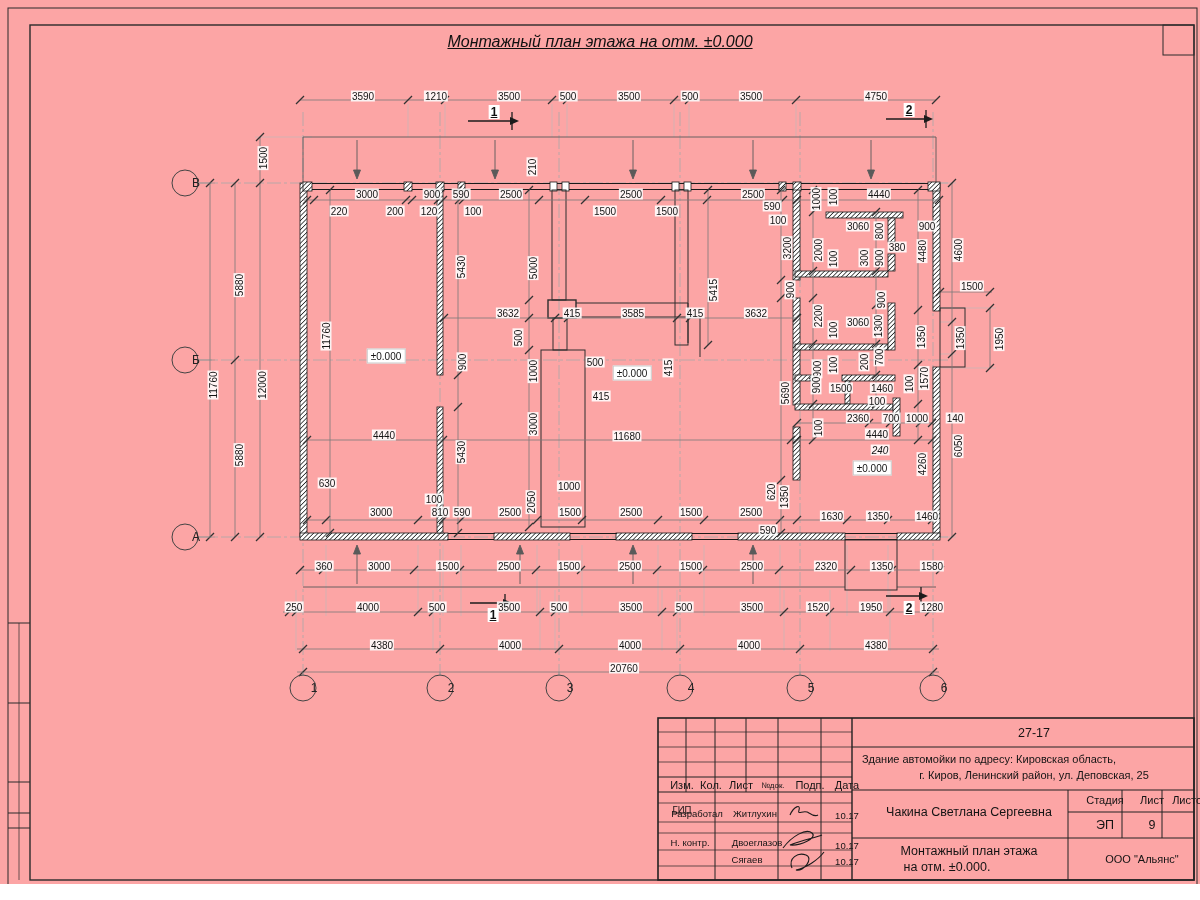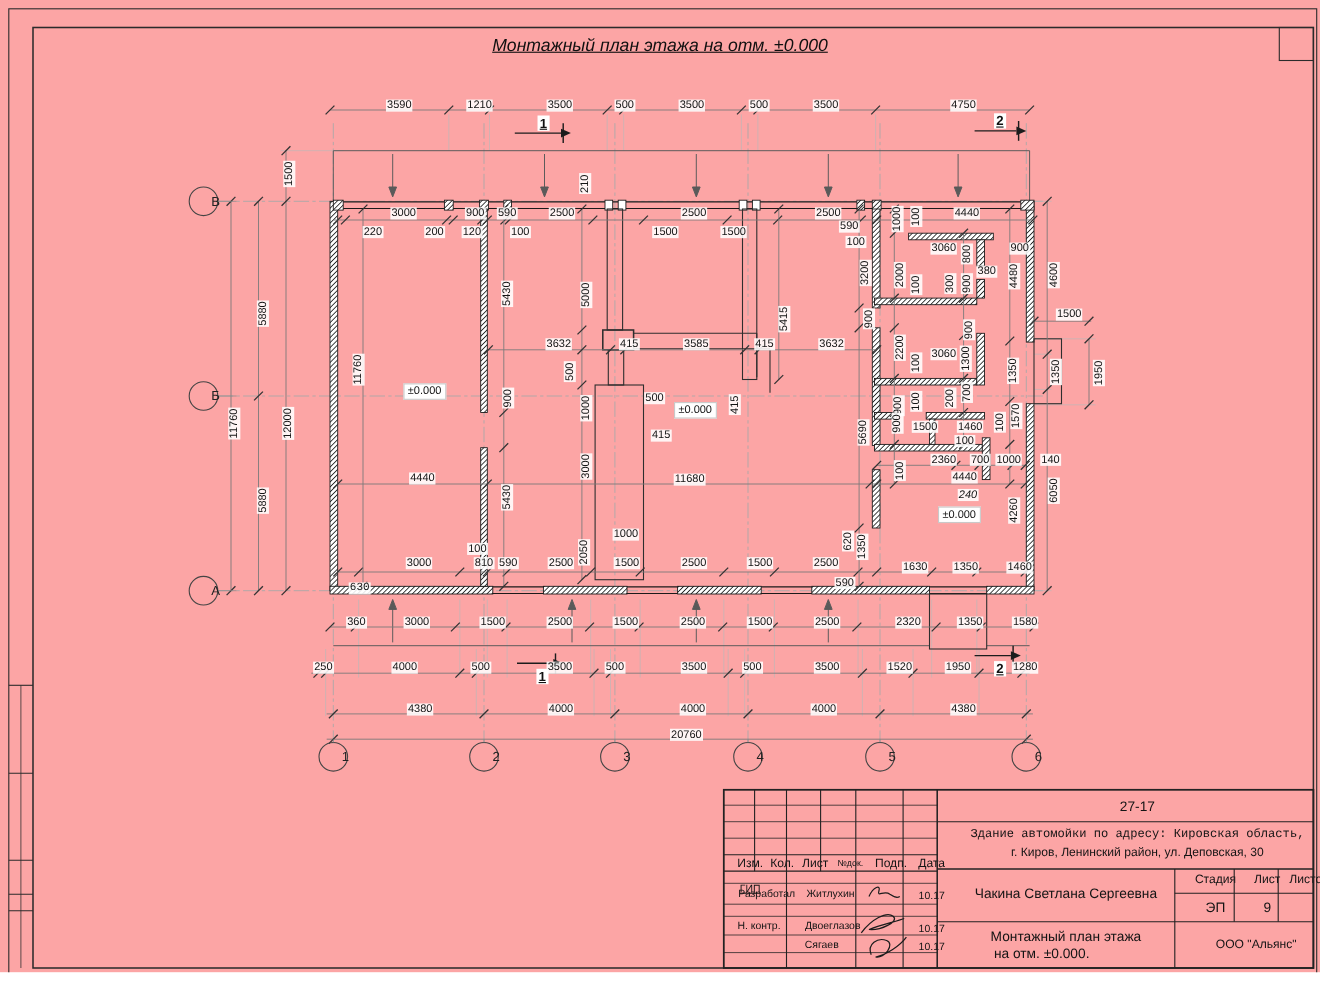--- a/index.html
+++ b/index.html
@@ -475,21 +475,21 @@
       <span class="dim" style="left: 847px; top: 418px;">2360</span>
       <span class="dim" style="left: 880px; top: 418px;">700</span>
       <span class="dim" style="left: 906px; top: 418px;">1000</span>
       <span class="dim" style="left: 944px; top: 418px;">140</span>
       <span class="dim r" style="left: 807px; top: 428px;">100</span>
       <span class="dim" style="left: 866px; top: 434px;">4440</span>
       <span class="dim" style="left: 869px; top: 450px; font-style: italic;">240</span>
       <span class="dim lvl" style="left: 861px; top: 468px;">±0.000</span>
       <span class="dim r" style="left: 911px; top: 464px;">4260</span>
       <span class="dim r" style="left: 947px; top: 446px;">6050</span>
-      <span class="dim" style="left: 316px; top: 535px; font-family: Liberation Mono, monospace;">630</span>
+      <span class="dim" style="left: 316px; top: 483px;">630</span>
       <span class="dim" style="left: 370px; top: 512px;">3000</span>
       <span class="dim" style="left: 429px; top: 512px;">810</span>
       <span class="dim" style="left: 451px; top: 512px;">590</span>
       <span class="dim" style="left: 499px; top: 512px;">2500</span>
       <span class="dim" style="left: 559px; top: 512px;">1500</span>
       <span class="dim" style="left: 620px; top: 512px;">2500</span>
       <span class="dim" style="left: 680px; top: 512px;">1500</span>
       <span class="dim" style="left: 740px; top: 512px;">2500</span>
       <span class="dim" style="left: 423px; top: 499px;">100</span>
       <span class="dim" style="left: 821px; top: 516px;">1630</span>
@@ -530,22 +530,22 @@
       <span class="axis-lbl" style="left: 440px; top: 688px;">2</span>
       <span class="axis-lbl" style="left: 559px; top: 688px;">3</span>
       <span class="axis-lbl" style="left: 680px; top: 688px;">4</span>
       <span class="axis-lbl" style="left: 800px; top: 688px;">5</span>
       <span class="axis-lbl" style="left: 933px; top: 688px;">6</span>
       <span class="sec-lbl" style="left: 483px; top: 112px;">1</span>
       <span class="sec-lbl" style="left: 898px; top: 110px;">2</span>
       <span class="sec-lbl" style="left: 482px; top: 615px;">1</span>
       <span class="sec-lbl" style="left: 898px; top: 608px;">2</span>
       <span class="tbt tb-lg" style="left: 1023px; top: 733px;">27-17</span>
-      <span class="tbt tb-md" style="left: 1023px; top: 759px; font-family: Liberation Mono, monospace;">Здание автомойки по адресу: Кировская область,</span>
-      <span class="tbt tb-md" style="left: 1023px; top: 775px;">г. Киров, Ленинский район, ул. Деповская, 30</span>
+      <span class="tbt tb-md" style="left: 978px; top: 759px;">Здание автомойки по адресу: Кировская область,</span>
+      <span class="tbt tb-md" style="left: 1023px; top: 775px;">г. Киров, Ленинский район, ул. Деповская, 25</span>
       <span class="tbt tb-md" style="left: 671px; top: 785px;">Изм.</span>
       <span class="tbt tb-md" style="left: 700px; top: 785px;">Кол.</span>
       <span class="tbt tb-md" style="left: 730px; top: 785px;">Лист</span>
       <span class="tbt tb-xs" style="left: 762px; top: 785px;">№док.</span>
       <span class="tbt tb-md" style="left: 799px; top: 785px;">Подп.</span>
       <span class="tbt tb-md" style="left: 836px; top: 785px;">Дата</span>
       <span class="tbt tb-sm" style="left: 686px; top: 813px;">Разработал</span>
       <span class="tbt tb-sm" style="left: 744px; top: 813px;">Житлухин</span>
       <span class="tbt tb-sm" style="left: 836px; top: 815px;">10.17</span>
       <span class="tbt tb-sm" style="left: 679px; top: 842px;">Н. контр.</span>

